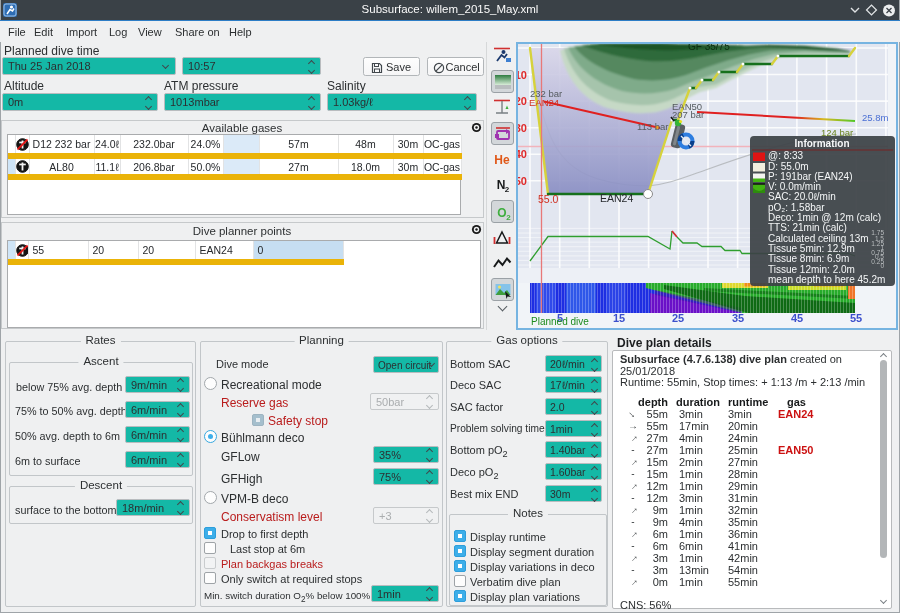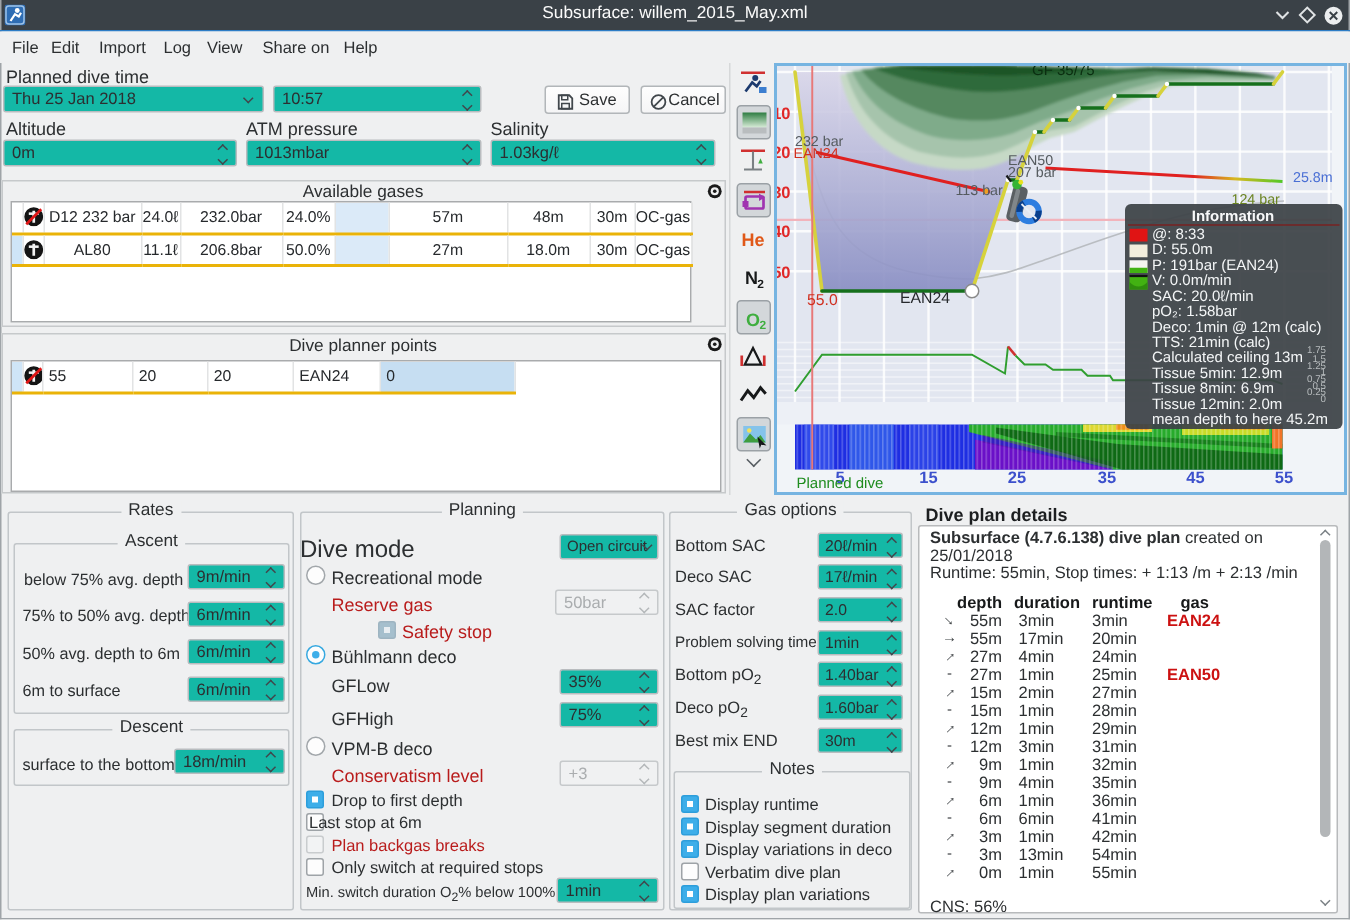--- a/index.html
+++ b/index.html
@@ -25,21 +25,21 @@
 .cb.on{background:#3daee9;border-color:#2d9edb}
 .cb.on::after{content:"";position:absolute;left:3px;top:3px;width:4px;height:4px;background:#fff}
 .cb.ond{background:#a5bfcd;border-color:#9db4c1}
 .cb.ond::after{content:"";position:absolute;left:3px;top:3px;width:4px;height:4px;background:#e8eef2}
 .cb.offd{background:#f2f3f4;border-color:#c9ccce}
 .rad{width:13px;height:13px;border:1.5px solid #a2a7ab;border-radius:50%;background:#fdfdfd}
 .rad.on{border-color:#35a8e0}
 .rad.on::after{content:"";position:absolute;left:2.5px;top:2.5px;width:5px;height:5px;border-radius:50%;background:#3daee9}
 table.tb{border-collapse:collapse;font-size:10.5px;color:#26292c;table-layout:fixed}
 table.tb th{font-weight:normal;background:linear-gradient(#fbfbfb,#ececed);border-right:1px solid #d4d5d6;border-bottom:1px solid #bcbec0;padding:0;height:16px;white-space:nowrap;overflow:hidden}
-table.tb td{border-right:1px solid #e2e3e4;border-bottom:2px solid #eab308;padding:0;height:21px;text-align:center;background:#fff;white-space:nowrap;overflow:hidden}
+table.tb td{border-right:1px solid #e2e3e4;border-bottom:6px solid #eab308;padding:0;height:21px;text-align:center;background:#fff;white-space:nowrap;overflow:hidden}
 .dr{position:absolute;height:12px;font-size:11px;color:#2c2f31;width:270px}
 .da{position:absolute;left:14px;width:14px;text-align:center;font-size:10px;color:#3c4043}
 .dd{position:absolute;left:14px;width:42px;text-align:right}
 .du{position:absolute;left:67px}.drt{position:absolute;left:116px}
 .dg{position:absolute;left:166px;font-weight:bold;color:#cc1111}
 </style></head><body>
 <div class="ab titlebar"></div>
 <div class="ab" style="left:0;top:0;width:1px;height:613px;background:#9fa4a8"></div>
 <div class="ab" style="left:899px;top:0;width:1px;height:613px;background:#9fa4a8"></div>
 <div class="ab" style="left:0;top:612px;width:900px;height:1px;background:#9fa4a8"></div>
@@ -244,21 +244,21 @@
   </div>
 <div class="ab lbl" style="left:15px;top:504px;font-size:10.8px">surface to the bottom</div>
 <div class="ab fld" style="left:116px;top:499px;width:74px;height:17px">
     <span class="ftx">18m/min</span>
     <span class="chv cup" style="right:6px;top:2px"></span>
     <span class="chv cdn" style="right:6px;top:9px"></span>
   </div>
 <div class="ab gbox" style="left:200px;top:341px;width:243px;height:266px">
     <span class="gtit">Planning</span>
   </div>
-<div class="ab lbl" style="left:200px;top:358px;font-size:16px">Dive mode</div>
+<div class="ab lbl" style="left:216px;top:358px;font-size:11px">Dive mode</div>
 <div class="ab fld" style="left:373px;top:356px;width:66px;height:17px;font-size:10px">
     <span class="ftx" style="left:4px">Open circuit</span>
     <span class="chv cdn" style="right:4px;top:4px"></span>
   </div>
 <div class="ab rad" style="left:204px;top:377px"></div>
 <div class="ab lbl" style="left:221px;top:378px;font-size:12px">Recreational mode</div>
 <div class="ab lbl dis" style="left:221px;top:396px;font-size:12px">Reserve gas</div>
 <div class="ab fld gray" style="left:370px;top:393px;width:69px;height:17px">
     <span class="ftx">50bar</span>
     <span class="chv cup g" style="right:6px;top:2px"></span>
@@ -284,21 +284,21 @@
 <div class="ab lbl" style="left:221px;top:492px;font-size:12px">VPM-B deco</div>
 <div class="ab lbl dis" style="left:221px;top:510px;font-size:12px">Conservatism level</div>
 <div class="ab fld gray" style="left:373px;top:507px;width:66px;height:17px">
     <span class="ftx">+3</span>
     <span class="chv cup g" style="right:6px;top:2px"></span>
     <span class="chv cdn g" style="right:6px;top:9px"></span>
   </div>
 <div class="ab cb on" style="left:204px;top:527px"></div>
 <div class="ab lbl" style="left:221px;top:528px;font-size:11px">Drop to first depth</div>
 <div class="ab cb" style="left:204px;top:542px"></div>
-<div class="ab lbl" style="left:206px;top:543px;font-size:11px">Last stop at 6m</div>
+<div class="ab lbl" style="left:230px;top:543px;font-size:11px">Last stop at 6m</div>
 <div class="ab cb offd" style="left:204px;top:557px"></div>
 <div class="ab lbl dis" style="left:221px;top:558px;font-size:11px">Plan backgas breaks</div>
 <div class="ab cb" style="left:204px;top:572px"></div>
 <div class="ab lbl" style="left:221px;top:573px;font-size:11px">Only switch at required stops</div>
 <div class="ab lbl" style="left:204px;top:590px;font-size:9.8px">Min. switch duration O<sub>2</sub>% below 100%</div>
 <div class="ab fld" style="left:371px;top:585px;width:68px;height:17px">
     <span class="ftx">1min</span>
     <span class="chv cup" style="right:6px;top:2px"></span>
     <span class="chv cdn" style="right:6px;top:9px"></span>
   </div>

